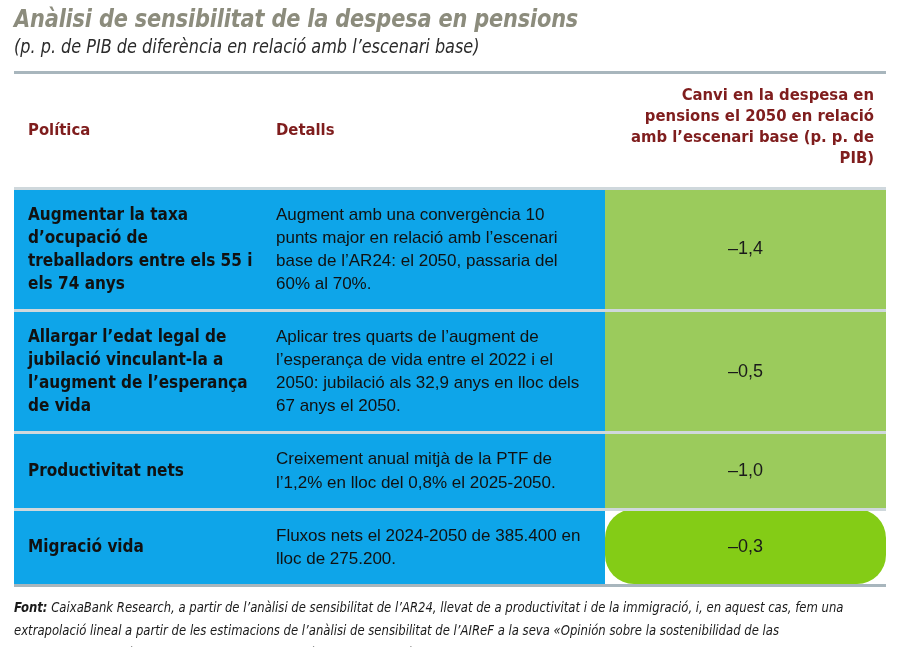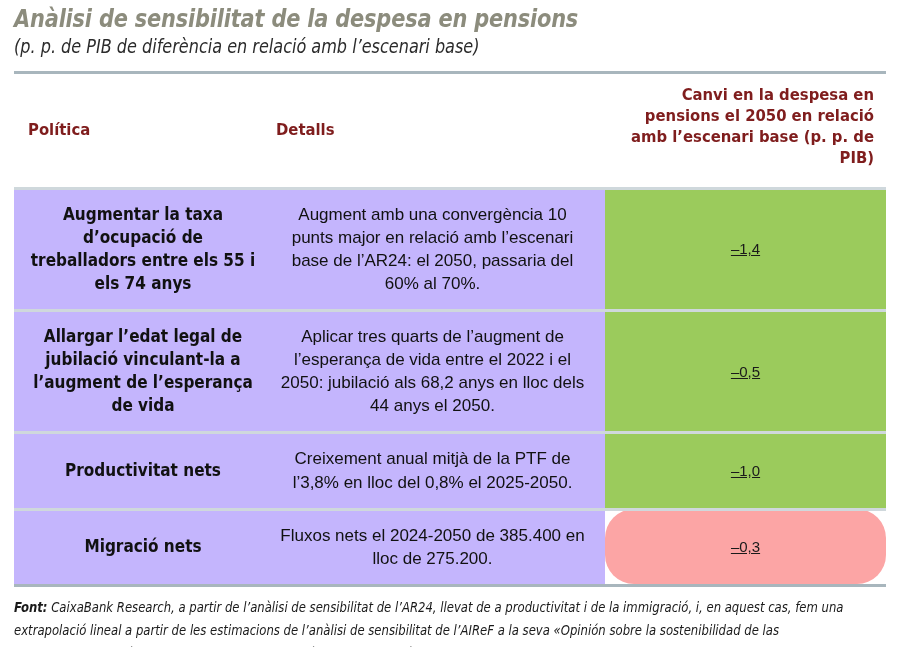--- a/index.html
+++ b/index.html
@@ -85,24 +85,23 @@
     vertical-align: middle;
     background: #ffffff;
     border: none;
   }
   th.h-policy  { text-align: left;  padding-left: 14px; }
   th.h-details { text-align: left;  padding-left: 4px; }
   th.h-value   { text-align: right; padding-right: 12px; padding-top: 10px; }
 
   tbody td {
     vertical-align: middle;
-    background: #c4b5fd;
+    background: #0ea5e9;
     border-top: 3px solid #cfd8dc;
     padding: 13px 0 14px 0;
-    text-align: center;
   }
   tbody tr:first-child td { border-top: 3px solid #cfd8dc; }
 
   td.policy {
     font-family: "DejaVu Sans Condensed", "Liberation Sans Narrow", "Liberation Sans", sans-serif;
     font-weight: bold;
     font-size: 17px;
     line-height: 1.36;
     color: #111111;
     padding-left: 14px;
@@ -114,24 +113,23 @@
     font-size: 17px;
     line-height: 1.36;
     color: #111111;
     padding-left: 4px;
     padding-right: 16px;
   }
   td.value {
     background: #9bcb5c;
     text-align: center;
     font-family: "Liberation Sans", sans-serif;
-    font-size: 15px;
+    font-size: 18px;
     color: #1a1a1a;
     border-top: 3px solid #cfd8dc;
-    text-decoration: underline;
   }
 
   
   .footnote {
     margin-top: 9px;
     width: 872px;
     font-family: "DejaVu Sans Condensed", "Liberation Sans Narrow", "Liberation Sans", sans-serif;
     font-style: italic;
     font-size: 13.5px;
     line-height: 1.72;
@@ -169,32 +167,32 @@
         </tr>
       </thead>
       <tbody>
         <tr>
           <td class="policy">Augmentar la taxa d’ocupació de treballadors entre els 55 i els 74 anys</td>
           <td class="details">Augment amb una convergència 10 punts major en relació amb l’escenari base de l’AR24: el 2050, passaria del 60% al 70%.</td>
           <td class="value" style="background: rgb(155, 203, 92);">–1,4</td>
         </tr>
         <tr>
           <td class="policy">Allargar l’edat legal de jubilació vinculant-la a l’augment de l’esperança de vida</td>
-          <td class="details">Aplicar tres quarts de l’augment de l’esperança de vida entre el 2022 i el 2050: jubilació als 68,2 anys en lloc dels 44 anys el 2050.</td>
+          <td class="details">Aplicar tres quarts de l’augment de l’esperança de vida entre el 2022 i el 2050: jubilació als 32,9 anys en lloc dels 67 anys el 2050.</td>
           <td class="value" style="background: rgb(155, 203, 92);">–0,5</td>
         </tr>
         <tr>
           <td class="policy">Productivitat nets</td>
-          <td class="details">Creixement anual mitjà de la PTF de l’3,8% en lloc del 0,8% el 2025-2050.</td>
+          <td class="details">Creixement anual mitjà de la PTF de l’1,2% en lloc del 0,8% el 2025-2050.</td>
           <td class="value" style="background: rgb(155, 203, 92); margin-left: 17px;">–1,0</td>
         </tr>
         <tr>
-          <td class="policy">Migració nets</td>
+          <td class="policy">Migració vida</td>
           <td class="details">Fluxos nets el 2024-2050 de 385.400 en lloc de 275.200.</td>
-          <td class="value" style="background: #fca5a5; border-radius: 29px;">–0,3</td>
+          <td class="value" style="background: #84cc16; border-radius: 29px;">–0,3</td>
         </tr>
       </tbody>
     </table>
 
     <div class="rule-bottom" style="background: rgb(168, 182, 189);"></div>
   </div>
 
   <div class="footnote">
     <span class="lead">Font:</span><span> CaixaBank Research, a partir de l’anàlisi de sensibilitat de l’AR24, llevat de a productivitat i de la immigració, i, en aquest cas, fem una extrapolació lineal a partir de les estimacions de l’anàlisi de sensibilitat de l’AIReF a la seva «Opinión sobre la sostenibilidad de las Administraciones públicas a largo plazo: demografía y cambio climático», publicada al març del 2025.</span>
   </div>

